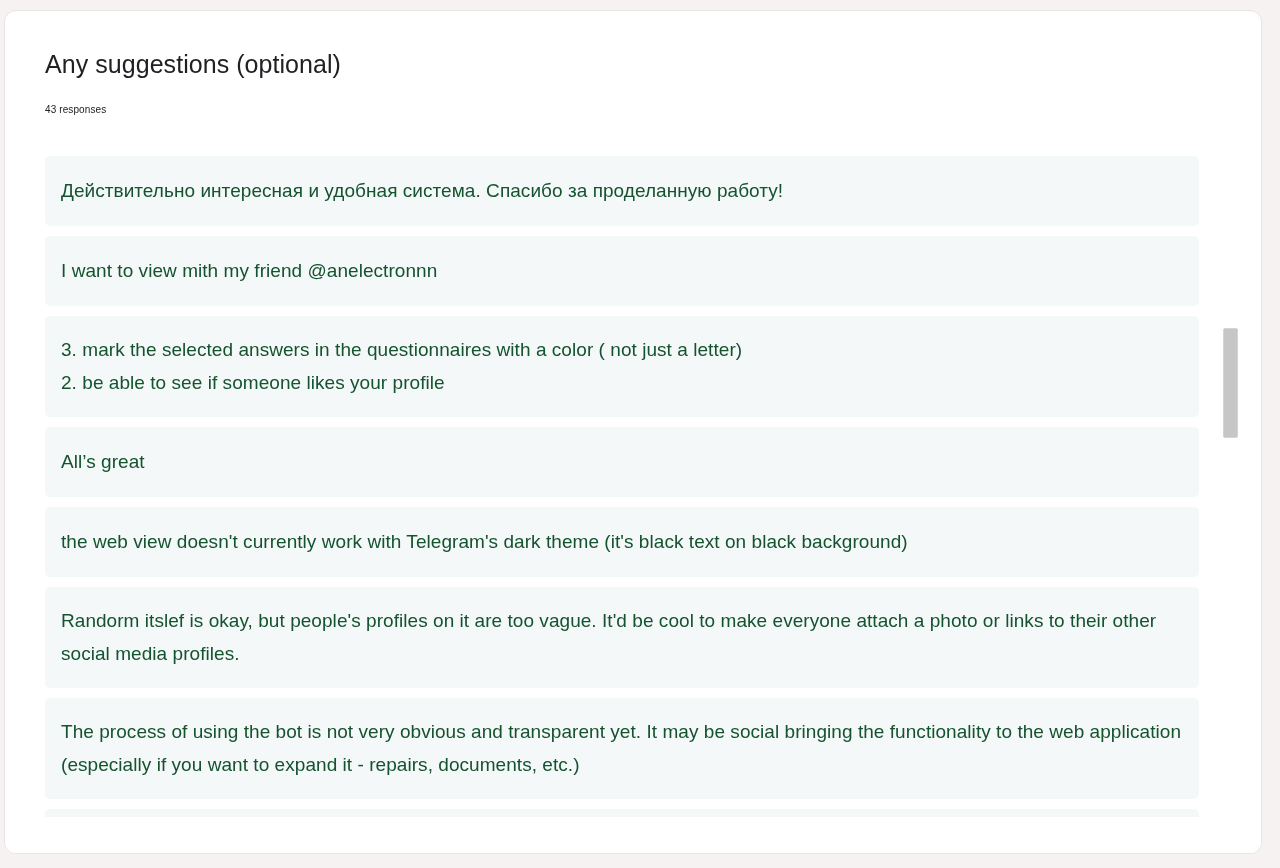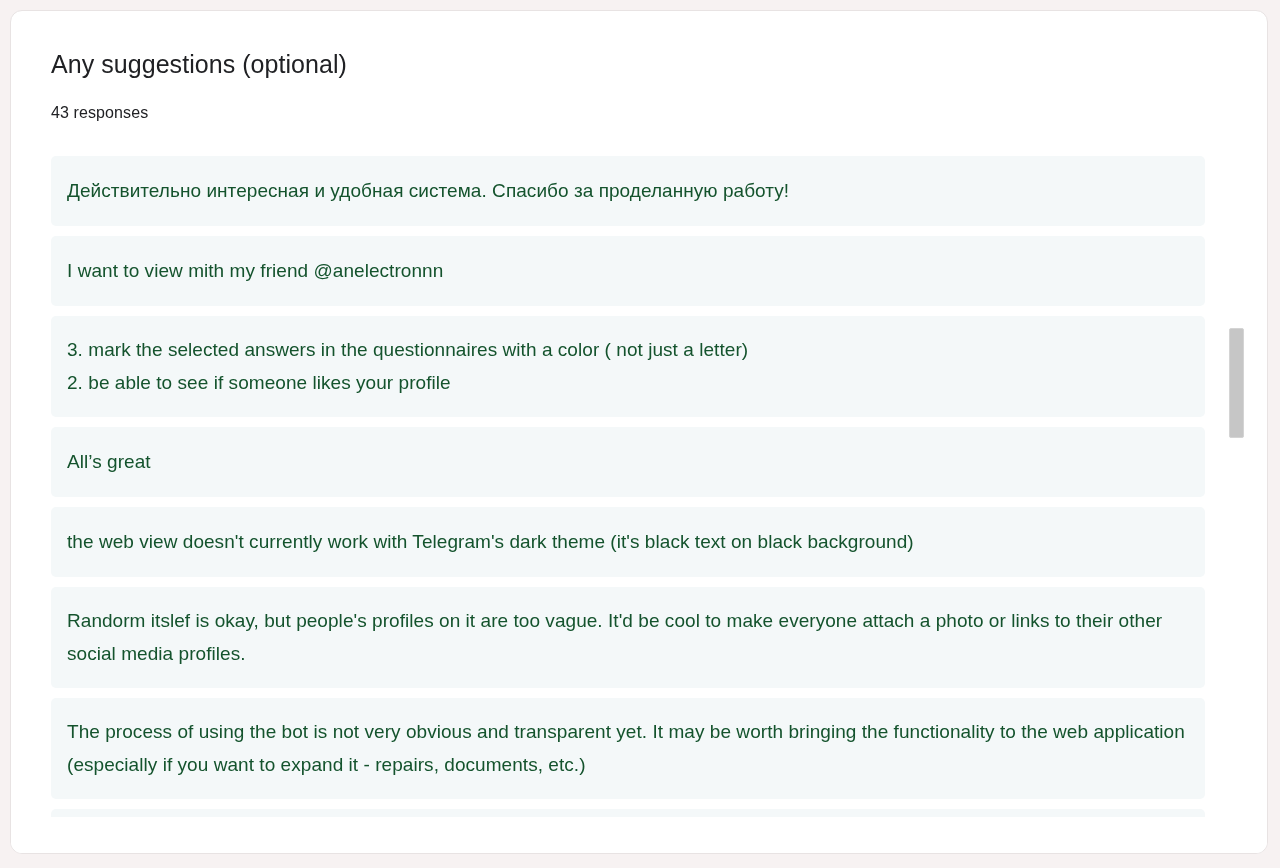--- a/index.html
+++ b/index.html
@@ -15,21 +15,21 @@
 
   body {
     background: #f7f2f2;
     font-family: "Liberation Sans", "DejaVu Sans", sans-serif;
     -webkit-font-smoothing: antialiased;
   }
 
   
   .response-card {
     position: absolute;
-    left: 10px;
+    left: 4px;
     top: 10px;
     width: 1258px;
     height: 844px;
     background: #ffffff;
     border: 1px solid #e8e3e3;
     border-radius: 12px;
     overflow: hidden;
   }
 
   
@@ -41,21 +41,21 @@
     font-size: 25px;
     font-weight: 400;
     color: #202124;
     line-height: 1.25;
     letter-spacing: 0.05px;
     margin: 0;
     padding: 0;
   }
 
   .response-count {
-    font-size: 16px;
+    font-size: 10px;
     font-weight: 400;
     color: #202124;
     line-height: 1.3;
     margin: 0;
     padding-top: 23px;
     letter-spacing: 0.1px;
   }
 
   
   .response-list {
@@ -144,21 +144,21 @@
       <div class="response-item single">
         <div class="response-text">All’s great</div>
       </div>
       <div class="response-item single">
         <div class="response-text">the web view doesn't currently work with Telegram's dark theme (it's black text on black background)</div>
       </div>
       <div class="response-item">
         <div class="response-text">Randorm itslef is okay, but people's profiles on it are too vague. It'd be cool to make everyone attach a photo or links to their other social media profiles.</div>
       </div>
       <div class="response-item">
-        <div class="response-text">The process of using the bot is not very obvious and transparent yet. It may be worth bringing the functionality to the web application (especially if you want to expand it - repairs, documents, etc.)</div>
+        <div class="response-text">The process of using the bot is not very obvious and transparent yet. It may be social bringing the functionality to the web application (especially if you want to expand it - repairs, documents, etc.)</div>
       </div>
       <div class="response-item single">
         <div class="response-text">Add full form edit</div>
       </div>
     </div>
 
   <div class="bottom-fade"></div>
 
   <div class="scrollbar-track">
     <div class="scrollbar-thumb" style="top: 317px; height: 110px; background: rgb(198, 198, 198);"></div>

